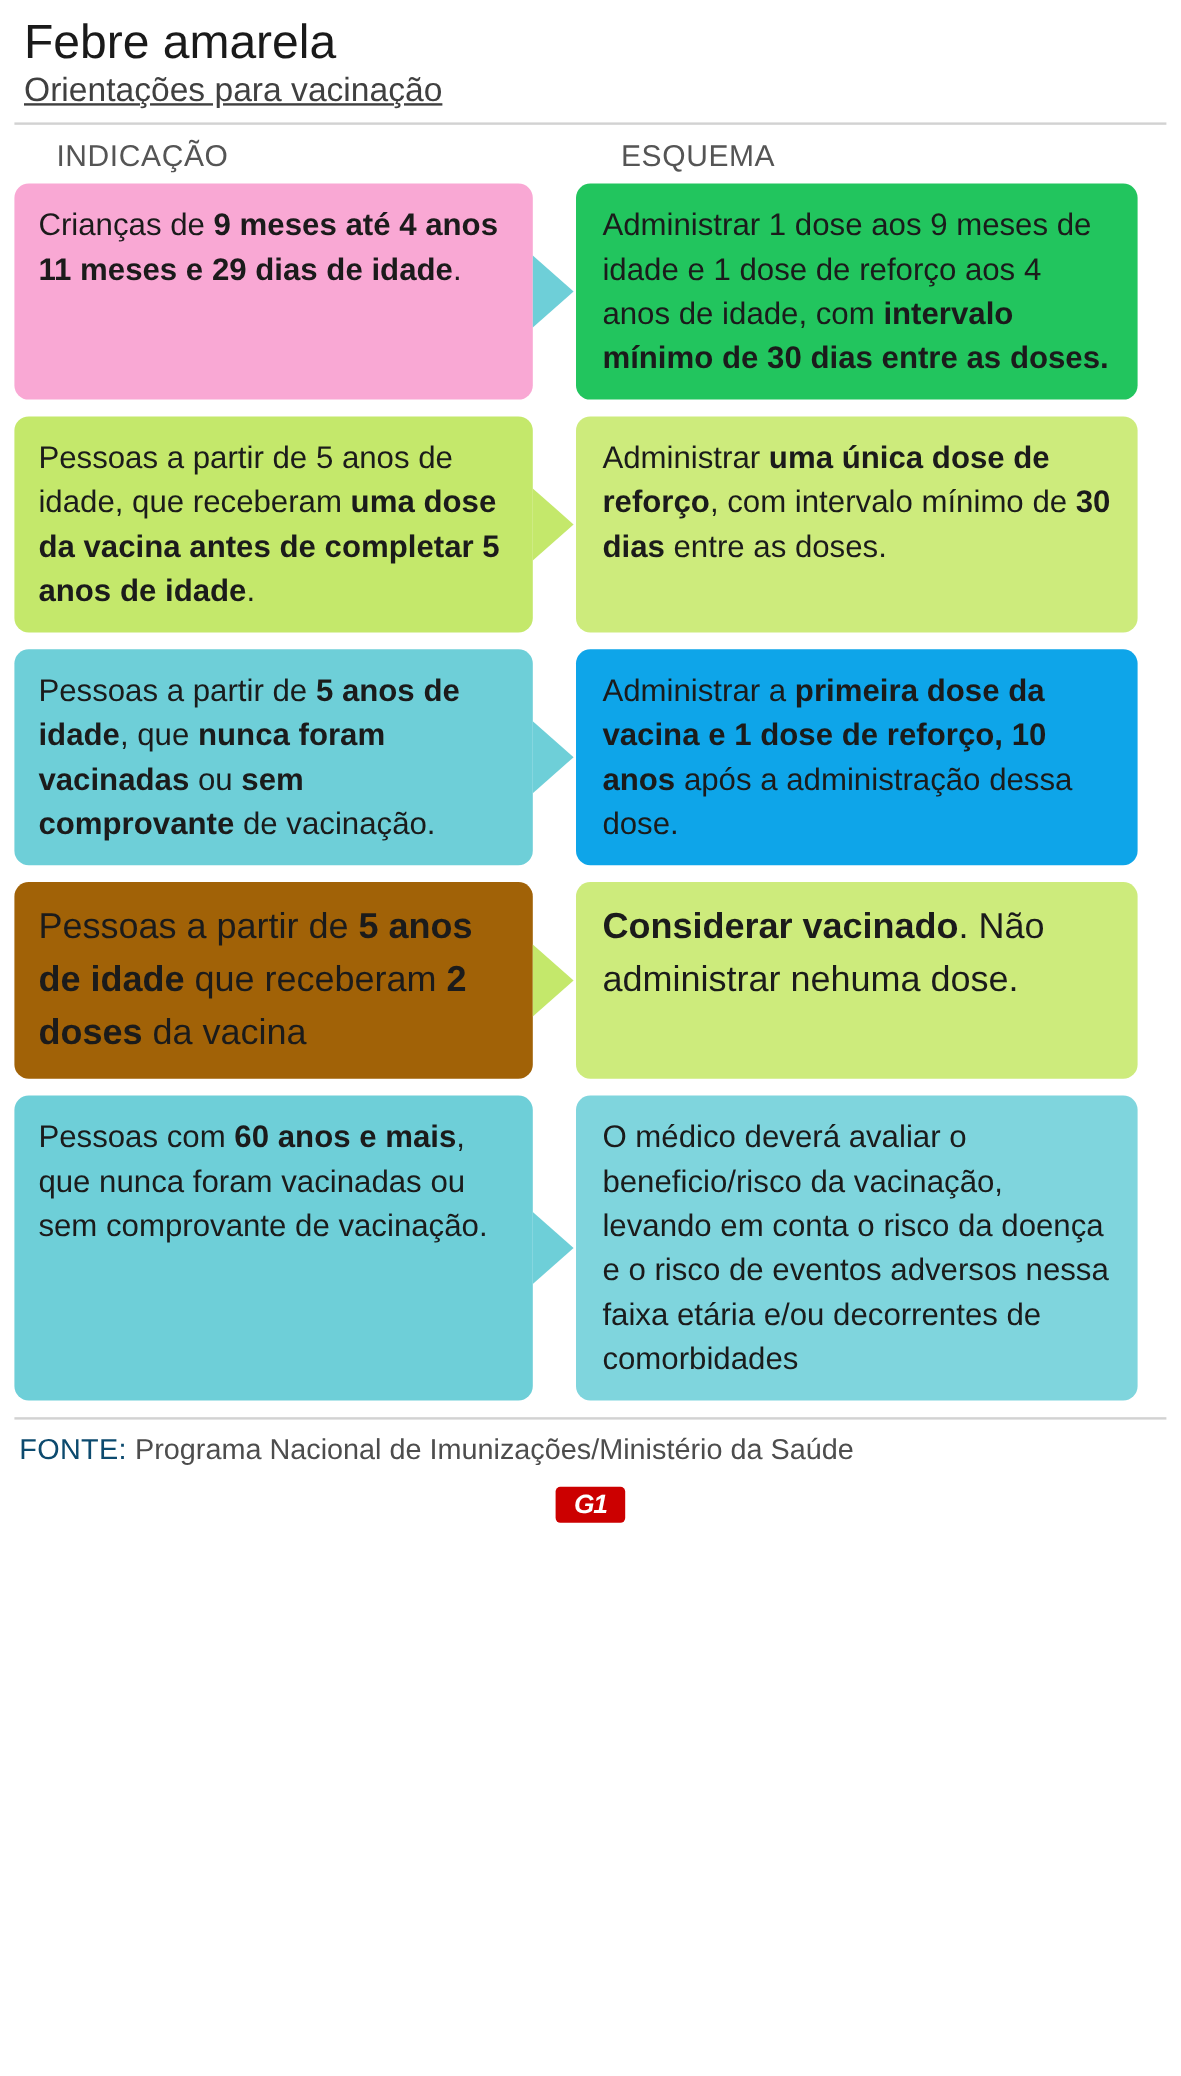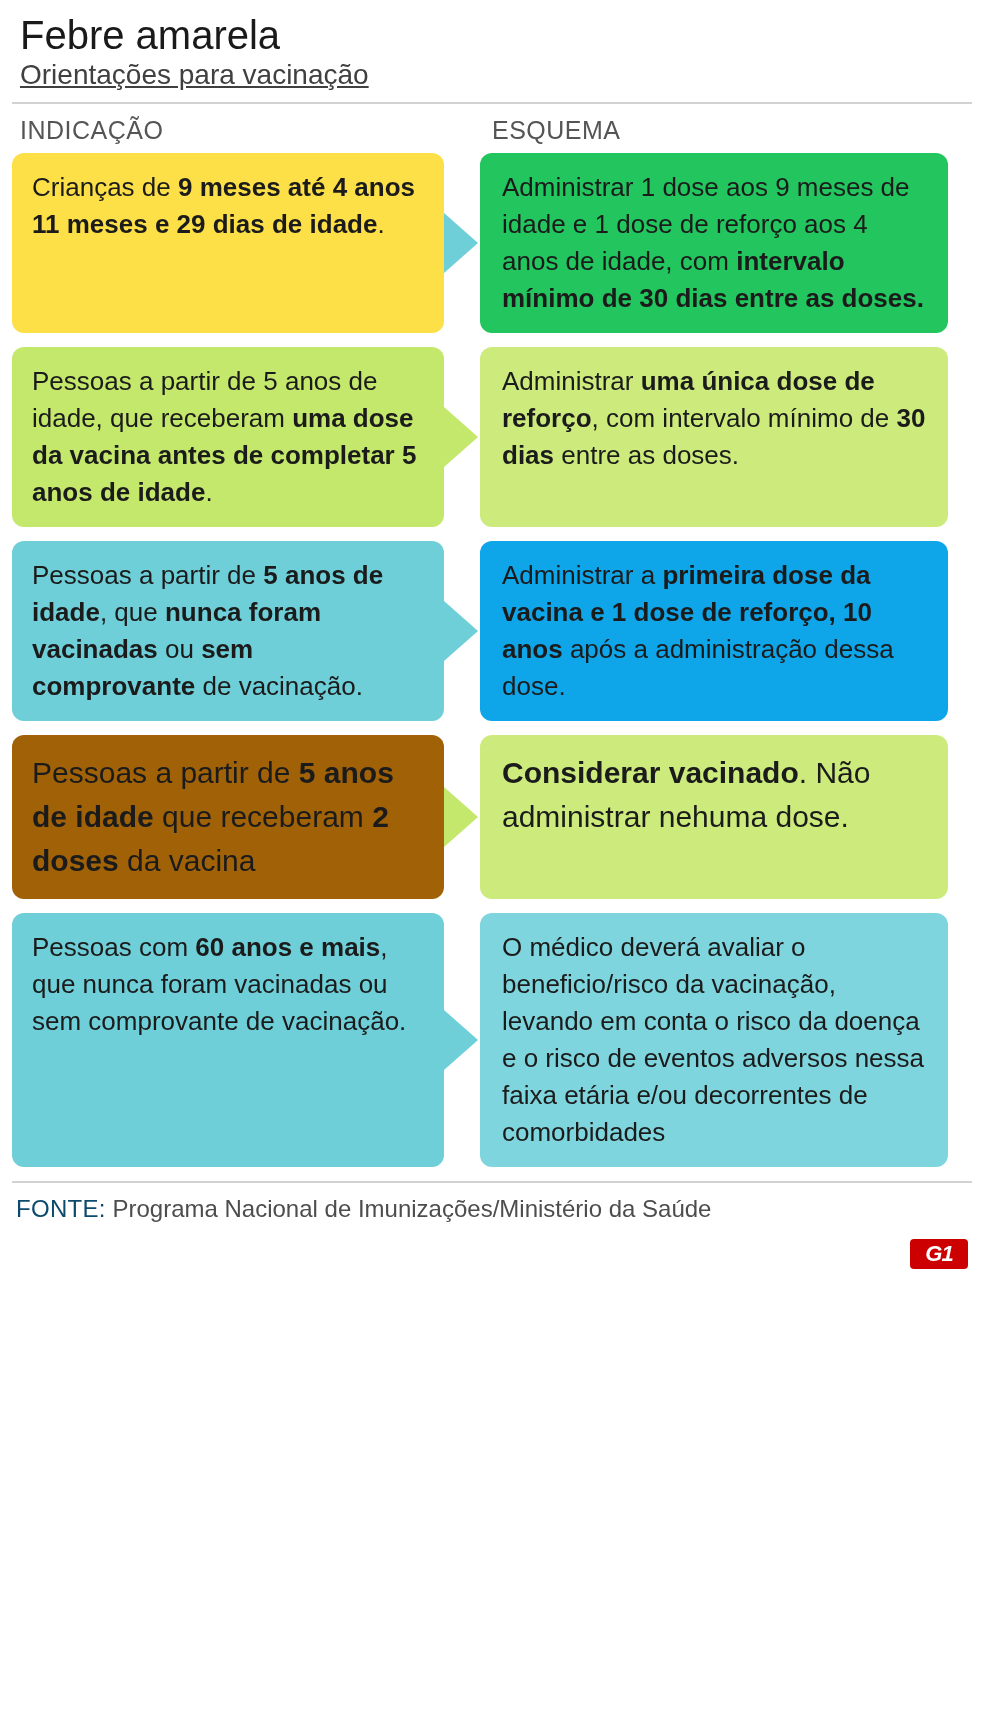--- a/index.html
+++ b/index.html
@@ -49,21 +49,21 @@
     display: flex;
     margin-top: 12px;
     margin-bottom: 8px;
   }
   .col-head {
     font-size: 25px;
     letter-spacing: 0.5px;
     color: #555555;
     font-weight: 400;
   }
-  .col-head.left  { width: 468px; padding-left: 8px; box-sizing: border-box; }
+  .col-head.left  { width: 468px; padding-left: 8px; box-sizing: border-box; margin-left: 27px; }
   .col-head.right { width: 468px; padding-left: 12px; box-sizing: border-box; }
 
   
   .row {
     display: flex;
     align-items: stretch;
     margin-bottom: 14px;
   }
   .cell {
     position: relative;
@@ -107,22 +107,23 @@
   }
   .source {
     font-size: 24px;
     color: #4d4d4d;
     padding: 12px 0 6px 4px;
   }
   .source .lbl { color: #0c4a6e; letter-spacing: 0.3px; }
   .bottom {
     display: flex;
     align-items: center;
-    justify-content: flex-end;
+    justify-content: space-between;
     padding: 10px 4px 0 4px;
+    flex-direction: column;
   }
   .g1 {
     width: 58px;
     height: 30px;
     background: #cc0000;
     border-radius: 4px;
     color: #ffffff;
     font-size: 22px;
     font-weight: 700;
     font-style: italic;
@@ -148,21 +149,21 @@
 
   <div class="rule"></div>
 
   <div class="col-heads">
     <div class="col-head left">INDICAÇÃO</div>
     <div class="col-head right">ESQUEMA</div>
   </div>
 
   <div id="rows-container">
       <div class="row">
-        <div class="cell left" style="background: #fde047;">
+        <div class="cell left" style="background: #f9a8d4;">
           <div class="txt">Crianças de <b>9 meses até 4 anos 11 meses e 29 dias de idade</b>.</div>
           <span class="arrow" style="color: rgb(110, 207, 216);"></span>
         </div>
         <div class="gap"></div>
         <div class="cell right" style="background: #22c55e;">
           <div class="txt">Administrar 1 dose aos 9 meses de idade e 1 dose de reforço aos 4 anos de idade, com <b>intervalo mínimo de 30 dias entre as doses.</b></div>
         </div>
       </div>
       <div class="row">
         <div class="cell left" style="background: rgb(196, 232, 107);">

